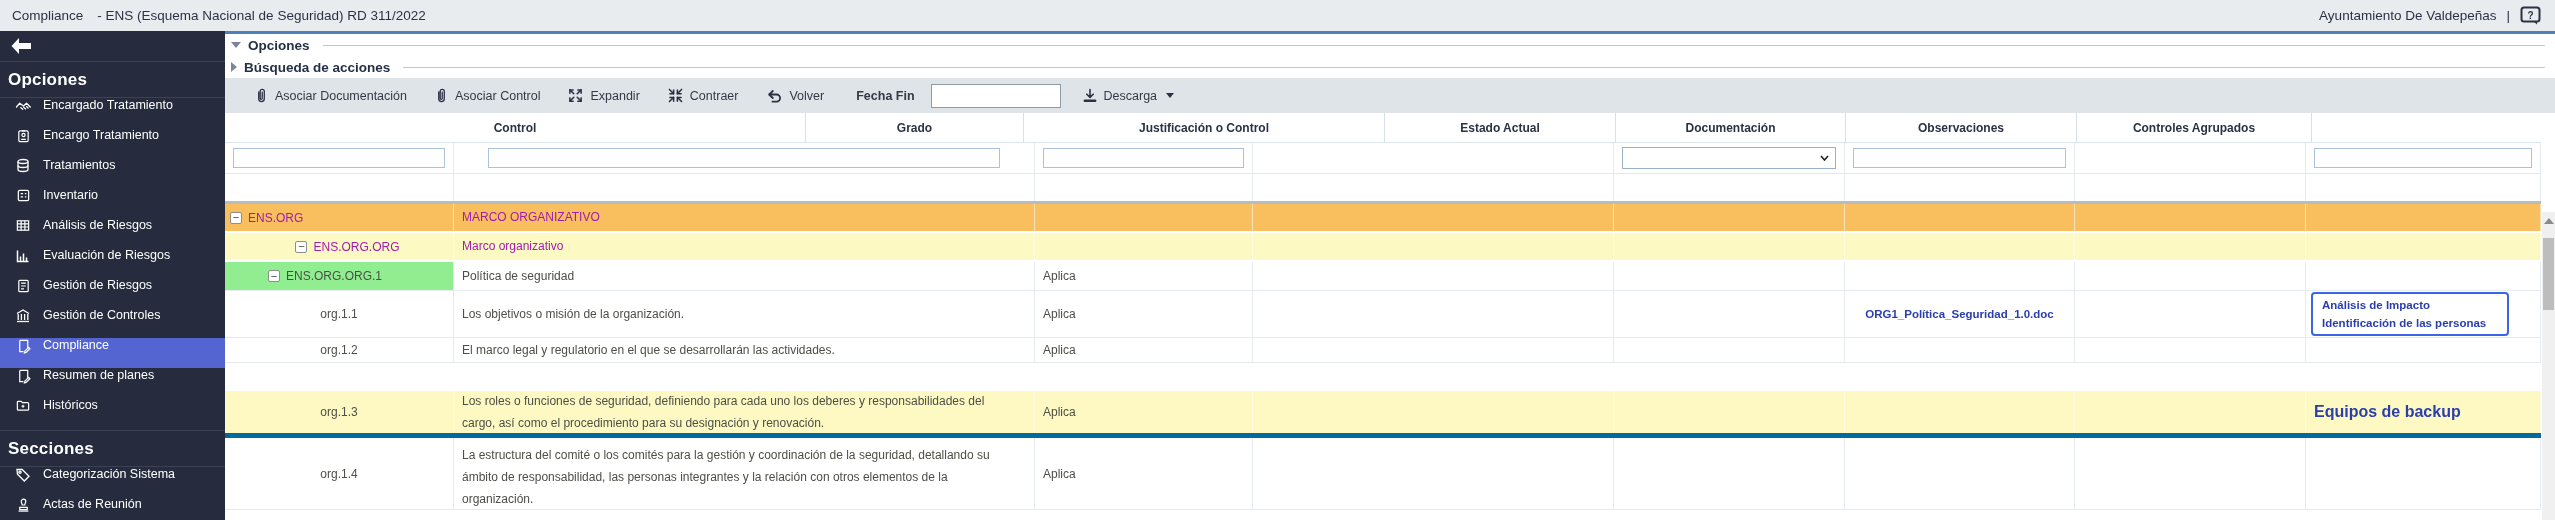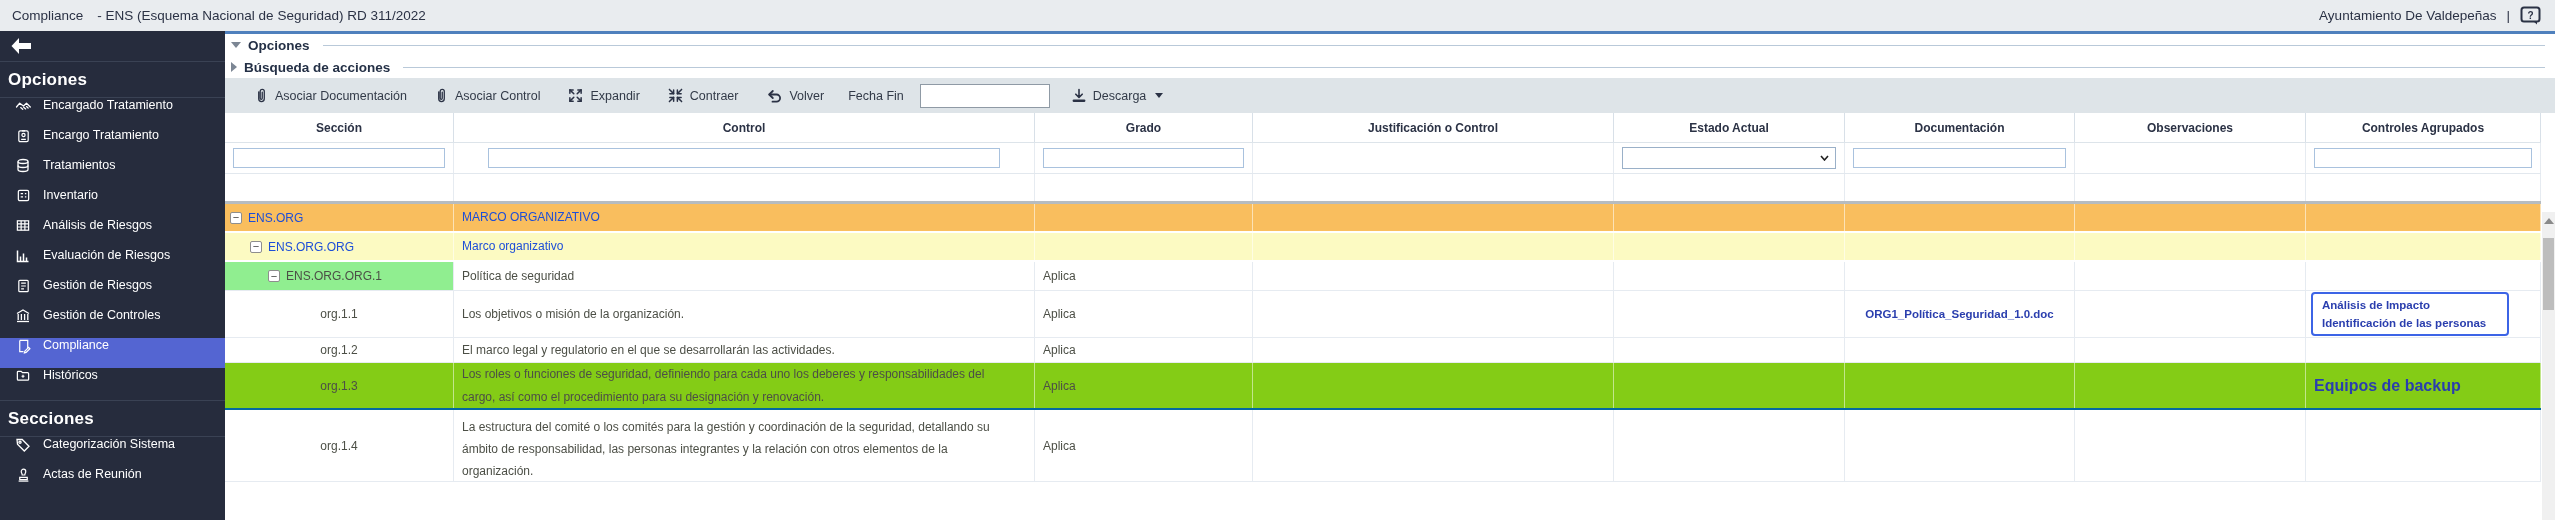--- a/index.html
+++ b/index.html
@@ -42,21 +42,21 @@
   .tabs-row { height:38px; display:flex; align-items:center; padding-left:5px; gap:8px; }
   .tab { height:36px; display:flex; align-items:center; gap:8px; padding:0 16px 0 10px;
     font-size:13px; font-weight:bold; color:#1c2a5e; cursor:pointer; }
   .tab.active { background:#a9b4f2; }
   .tab .ic { color:#1c2a5e; display:flex; }
 
   .toolbar { height:35px; background:#dee4e8; display:flex; align-items:center;
     padding-left:20px; gap:8px; font-size:12.5px; color:#323a48; }
   .tbtn { display:flex; align-items:center; gap:7px; padding:0 10px; cursor:pointer; font-weight:500; }
   .tbtn .ic { display:flex; color:#2b3245; }
-  .fecha-lbl { margin-left:6px; font-weight:400; }
+  .fecha-lbl { margin-left:14px; font-weight:700; }
   .fecha-input { width:130px; height:24px; border:1px solid #8f9aa5; background:#fff; margin-left:8px;
     padding:0 5px; font-size:12px; }
   .caret-dn { width:0; height:0; border-left:4px solid transparent; border-right:4px solid transparent;
     border-top:5px solid #2b3245; margin-left:2px; }
 
   
   .grid { position:relative; width:2330px; background:#fff; }
   .trow { display:flex; width:2316px; }
   .c1{width:229px}.c2{width:581px}.c3{width:218px}.c4{width:361px}
   .c5{width:231px}.c6{width:230px}.c7{width:231px}.c8{width:235px}
@@ -70,31 +70,31 @@
   .flt-input.narrowed { width:calc(100% - 52px); margin:0 auto; }
   .select-filter { height:22px; border:1px solid #9ab0c8; background:#fff; width:100%;
     display:flex; align-items:center; justify-content:flex-end; padding-right:6px; cursor:pointer; }
   .empty-row { height:27px; }
   .grid-sep { height:3px; width:2316px; background:#b6bcc0; }
 
   .row-orange { background:#f9be5e; height:29px; border-bottom:2px solid #fff; }
   .row-yellow { background:#fcfac2; height:29px; border-bottom:2px solid #fff; }
   .row-green  { height:29px; border-bottom:1px solid #e6ebf1; }
   .row-green .c1 { background:#90ee90; }
-  .row-orange .cell, .row-yellow .cell { border-right:1px solid rgba(255,255,255,.55); color:#1d4ed8; }
+  .row-orange .cell, .row-yellow .cell { border-right:1px solid rgba(255,255,255,.55); color:#a21caf; }
   .row-white { border-bottom:1px solid #e6ebf1; }
-  .row-blue { background:#84cc16; border-bottom:2px solid #0369a1; }
+  .row-blue { background:#fef9c3; border-bottom:5px solid #0369a1;margin-top:28px; }
   .row-blue .cell { border-right:1px solid rgba(255,255,255,.5); }
   .h47 { height:47px; } .h25 { height:25px; } .h72 { height:72px; }
 
   .expander { width:12px; height:12px; min-width:12px; border:1px solid #8e8e8e; background:#fff;
     color:#444; font-size:11px; line-height:9px; display:inline-flex; align-items:center;
     justify-content:center; margin-right:6px; border-radius:2px; cursor:pointer; }
   .expander::before { content:"\2212"; }
-  .ind0 { padding-left:5px; } .ind1 { padding-left:25px; } .ind2 { padding-left:43px; }
+  .ind0 { padding-left:5px; } .ind1 { padding-left:25px;justify-content:center; } .ind2 { padding-left:43px; }
   .sec-center { justify-content:center; }
   .ctl-cell { padding-right:22px; line-height:1.85; }
   .top-align { align-items:flex-start; padding-top:6px; }
 
   .doc-link { width:100%; text-align:center; font-weight:bold; font-size:11.5px; color:#2a3eae; cursor:pointer; }
   .ctrl-box { margin:4px 0 4px 1px; border:2px solid #3c64e6; border-radius:4px; background:#fff;
     padding:5px 9px; display:flex; flex-direction:column; gap:6px; width:198px; }
   .ctrl-box .item { font-size:11.5px; font-weight:bold; color:#2a3eae; cursor:pointer; white-space:nowrap; }
   .ctrl-text { font-size:16px; font-weight:bold; color:#2a3eae; cursor:pointer; }
 
@@ -220,20 +220,30 @@
           <svg width="15" height="16" viewBox="0 0 16 16" fill="none" stroke="currentColor" stroke-width="1.3">
             <path d="M4 2h8.5v8.5"></path>
             <path d="M4 2v12h4"></path>
             <path d="M9.5 13.5l4-4 1.3 1.3-4 4-1.8.5z"></path>
           </svg>
         </span>
       <span>Compliance</span>
     </div>
     <div class="side-item">
       <span class="ic">
+          <svg width="15" height="16" viewBox="0 0 16 16" fill="none" stroke="currentColor" stroke-width="1.3">
+            <path d="M4 2h8.5v8.5"></path>
+            <path d="M4 2v12h4"></path>
+            <path d="M9.5 13.5l4-4 1.3 1.3-4 4-1.8.5z"></path>
+          </svg>
+        </span>
+      <span>Resumen de planes</span>
+    </div>
+    <div class="side-item">
+      <span class="ic">
           <svg width="16" height="15" viewBox="0 0 16 16" fill="none" stroke="currentColor" stroke-width="1.3">
             <path d="M2 4.5a1 1 0 011-1h3L7.5 5H13a1 1 0 011 1v6a1 1 0 01-1 1H3a1 1 0 01-1-1z"></path>
             <path d="M8 7.2v3.2M6.4 8.8h3.2"></path>
           </svg>
         </span>
       <span>Históricos</span>
     </div>
 
     <div class="side-hdr secciones">Secciones</div>
 
@@ -327,21 +337,20 @@
             </svg>
           </span>
         <span>Descarga</span>
         <span class="caret-dn"></span>
       </div>
     </div>
 
     <div class="grid">
 
       <div class="trow hdr-row">
-        <div class="cell c1">Sección</div>
         <div class="cell c2">Control</div>
         <div class="cell c3">Grado</div>
         <div class="cell c4">Justificación o Control</div>
         <div class="cell c5">Estado Actual</div>
         <div class="cell c6">Documentación</div>
         <div class="cell c7">Observaciones</div>
         <div class="cell c8">Controles Agrupados</div>
       </div>
 
       <div class="trow flt-row">

